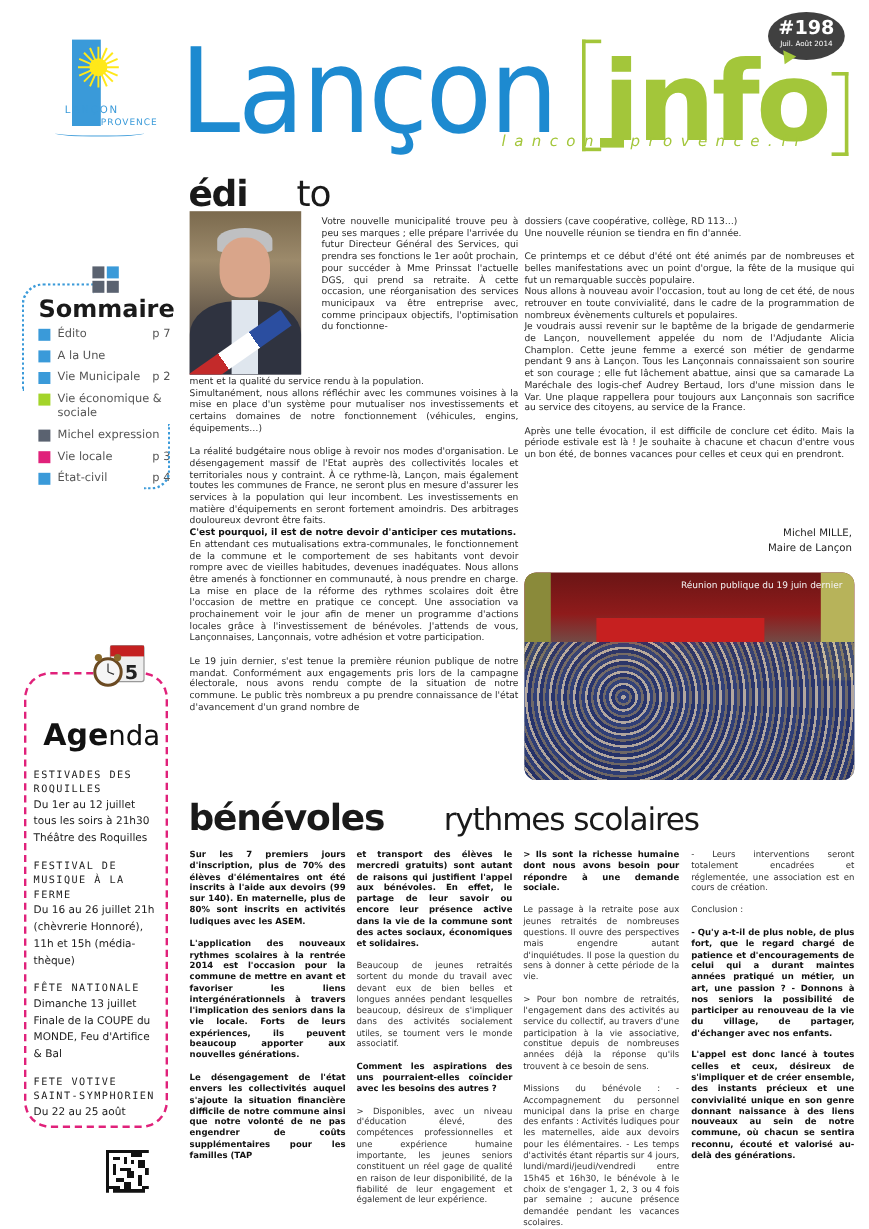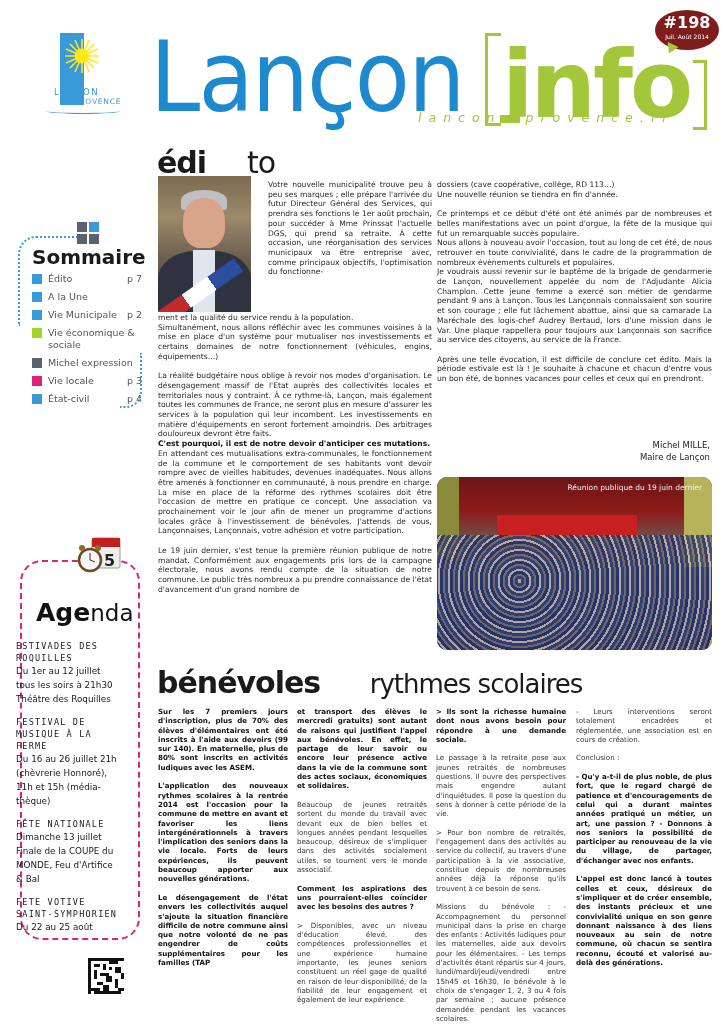--- a/index.html
+++ b/index.html
@@ -5,30 +5,30 @@
   * { box-sizing: border-box; margin: 0; padding: 0; }
   html, body { width: 724px; height: 1024px; background: #fff; overflow: hidden; }
   body { position: relative; font-family: "DejaVu Sans", sans-serif; color: #1a1a1a; }
   .abs { position: absolute; }
 
   
   #logo { left: 42px; top: 30px; width: 80px; height: 85px; }
   #logo .bar { position: absolute; left: 18px; top: 3px; width: 24px; height: 72px; background: #3a9ad9; }
   #logo .sun { position: absolute; left: 22px; top: 8px; width: 36px; height: 36px; }
   #logo .t1 { position: absolute; left: 12px; top: 57px; font-size: 8.5px; letter-spacing: 1.5px; color: #3a9ad9; font-family: "DejaVu Sans", sans-serif; }
-  #logo .t2 { position: absolute; left: 1px; top: 67px; font-size: 7.5px; letter-spacing: 0.8px; color: #3a9ad9; padding-left: 31px; }
+  #logo .t2 { position: absolute; left: 11px; top: 67px; font-size: 7.5px; letter-spacing: 0.8px; color: #3a9ad9; padding-left: 31px; }
   #logo .arc { position: absolute; left: 4px; top: 78px; width: 74px; height: 6px; border-bottom: 1.5px solid #3a9ad9; border-radius: 0 0 50% 50%; }
 
   #title-lancon { left: 150px; top: 28px; font-size: 98px; line-height: 1; color: #1d8ad0; font-family: "DejaVu Sans", sans-serif; font-weight: normal; letter-spacing: -2px; transform: scaleX(0.92); transform-origin: left top; }
   #bracket-l { left: 485px; top: 33px; width: 16px; height: 93px; border: 3px solid #a3c63a; border-right: none; }
   #bracket-r { left: 693px; top: 60px; width: 14px; height: 70px; border: 3px solid #a3c63a; border-left: none; }
   #title-info { left: 502px; top: 40px; font-size: 92px; line-height: 1; font-weight: bold; color: #a3c63a; font-family: "DejaVu Sans", sans-serif; letter-spacing: -3px; }
   #site-url { left: 418px; top: 110px; font-size: 12.5px; color: #a3c63a; font-style: italic; letter-spacing: 7px; }
   #site-url .sq { display:inline-block; width: 20px; height: 8px; background:#a3c63a; margin: 0 6px 0 -2px; vertical-align: middle; }
-  #issue-badge { left: 655px; top: 10px; width: 64px; height: 40px; background: #7f1d1d; border-radius: 50%; color: #fff; text-align: center; }
+  #issue-badge { left: 640px; top: 10px; width: 64px; height: 40px; background: #404040; border-radius: 50%; color: #fff; text-align: center; }
   #issue-badge .num { display: block; font-size: 16px; font-weight: bold; line-height: 1; margin-top: 5px; }
   #issue-badge .date { display: block; font-size: 6px; line-height: 1; margin-top: 3px; }
   #issue-badge .tail { position: absolute; left: 10px; top: 34px; width: 0; height: 0; border-left: 6px solid transparent; border-right: 6px solid transparent; border-top: 10px solid #a3c63a; transform: rotate(25deg); }
 
   
   .sec-head { font-size: 30px; line-height: 1; letter-spacing: -1px; }
   .sec-head b { font-weight: bold; }
   .sec-head span.lt { font-weight: normal; font-family: "DejaVu Sans", sans-serif; padding-left: 41px; }
   #edito-title { left: 157px; top: 148px; }
 
@@ -42,21 +42,21 @@
   #somm-list li .sq { position: absolute; left: 0; top: 1px; width: 10px; height: 10px; }
   #somm-list li .pg { position: absolute; right: 0; top: 0; }
   #somm-dots-bot { left: 120px; top: 353px; width: 22px; height: 55px; border-right: 2px dotted #3a9ad9; border-bottom: 2px dotted #3a9ad9; border-radius: 0 0 16px 0; }
 
   
   #agenda-box { left: 20px; top: 560px; width: 120px; height: 380px; border: 2px dashed #e0217a; border-radius: 22px; }
   #agenda-icon { left: 74px; top: 533px; width: 50px; height: 42px; }
   #agenda-title { left: 36px; top: 598px; font-size: 25px; color: #111; }
   #agenda-title b { font-weight: bold; }
   #agenda-title span { font-weight: normal; font-size: 23px; }
-  #agenda-events { left: 16px; top: 640px; width: 112px; }
+  #agenda-events { left: 28px; top: 640px; width: 112px; }
   .ev { margin-bottom: 10px; }
   .ev .name { font-family: "DejaVu Sans Mono", monospace; font-size: 8.5px; letter-spacing: 1.2px; color: #222; line-height: 12px; text-transform: uppercase; }
   .ev .det { font-size: 8.8px; font-weight: normal; color: #1a1a1a; line-height: 14px; }
   #qr-code { left: 88px; top: 958px; width: 36px; height: 36px; }
 
   
   .txt { font-size: 7.6px; line-height: 9.7px; color: #2a2a2a; text-align: justify; }
   .txt p { margin-bottom: 9.7px; }
   .txt p.tight { margin-bottom: 0; }
   .txt b { color: #111; }

